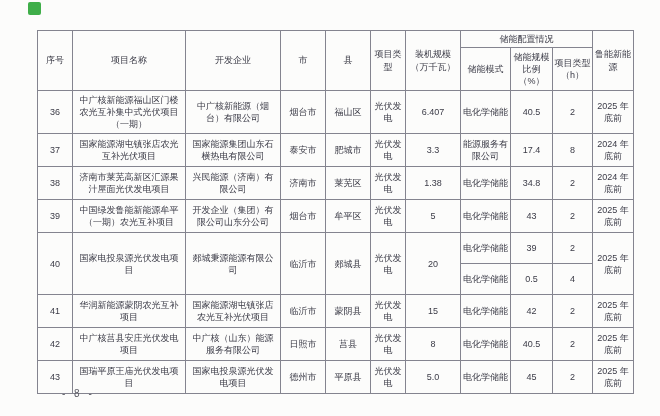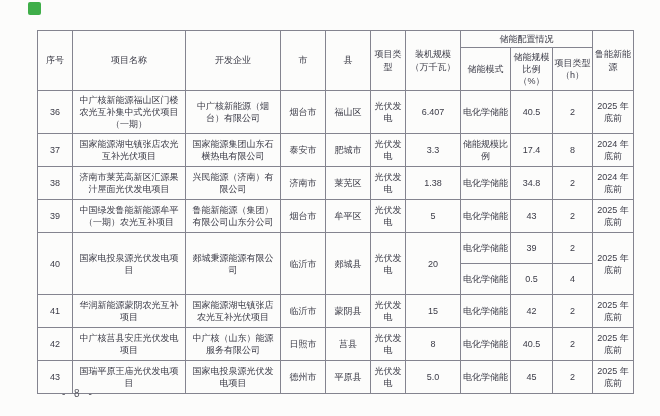--- a/index.html
+++ b/index.html
@@ -120,42 +120,42 @@
         <td class="cell-grid-time">2025 年底前</td>
       </tr>
       <tr>
         <td class="cell-seq">37</td>
         <td class="cell-project">国家能源湖屯镇张店农光互补光伏项目</td>
         <td class="cell-developer">国家能源集团山东石横热电有限公司</td>
         <td class="cell-city">泰安市</td>
         <td class="cell-county">肥城市</td>
         <td class="cell-type">光伏发电</td>
         <td class="cell-capacity">3.3</td>
-        <td class="cell-storage-mode">储能规模比例</td>
+        <td class="cell-storage-mode">能源服务有限公司</td>
         <td class="cell-storage-ratio">17.4</td>
         <td class="cell-storage-duration">8</td>
         <td class="cell-grid-time">2024 年底前</td>
       </tr>
       <tr>
         <td class="cell-seq">38</td>
         <td class="cell-project">济南市莱芜高新区汇源果汁屋面光伏发电项目</td>
         <td class="cell-developer">兴民能源（济南）有限公司</td>
         <td class="cell-city">济南市</td>
         <td class="cell-county">莱芜区</td>
         <td class="cell-type">光伏发电</td>
         <td class="cell-capacity">1.38</td>
         <td class="cell-storage-mode">电化学储能</td>
         <td class="cell-storage-ratio">34.8</td>
         <td class="cell-storage-duration">2</td>
         <td class="cell-grid-time">2024 年底前</td>
       </tr>
       <tr>
         <td class="cell-seq">39</td>
         <td class="cell-project">中国绿发鲁能新能源牟平（一期）农光互补项目</td>
-        <td class="cell-developer">鲁能新能源（集团）有限公司山东分公司</td>
+        <td class="cell-developer">开发企业（集团）有限公司山东分公司</td>
         <td class="cell-city">烟台市</td>
         <td class="cell-county">牟平区</td>
         <td class="cell-type">光伏发电</td>
         <td class="cell-capacity">5</td>
         <td class="cell-storage-mode">电化学储能</td>
         <td class="cell-storage-ratio">43</td>
         <td class="cell-storage-duration">2</td>
         <td class="cell-grid-time">2025 年底前</td>
       </tr>
       <tr>

